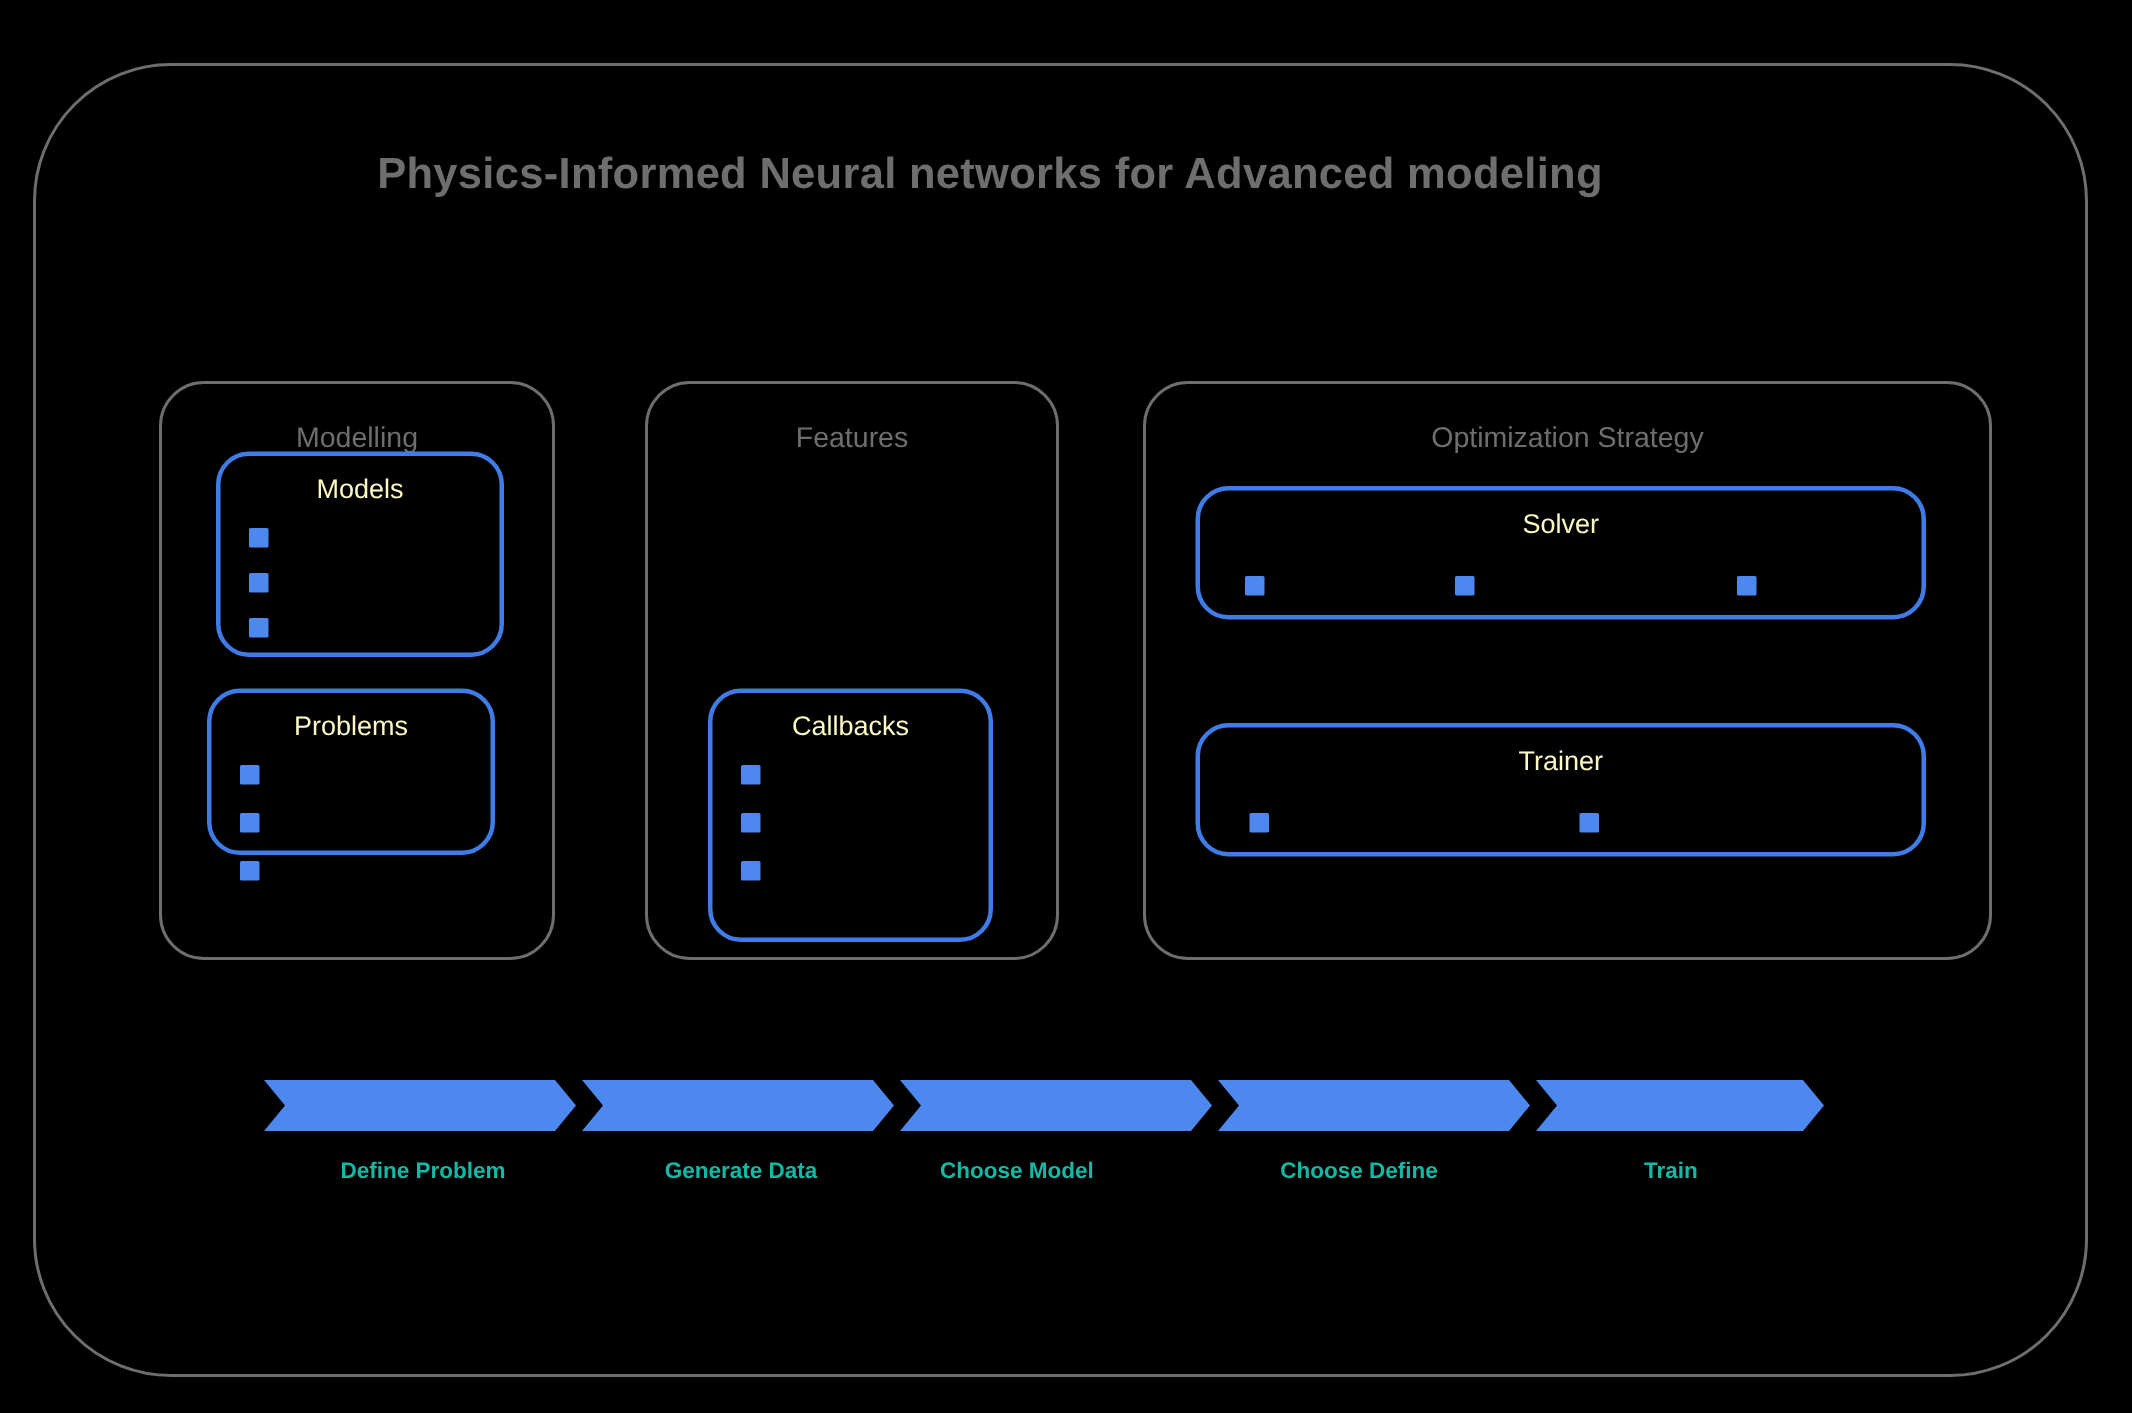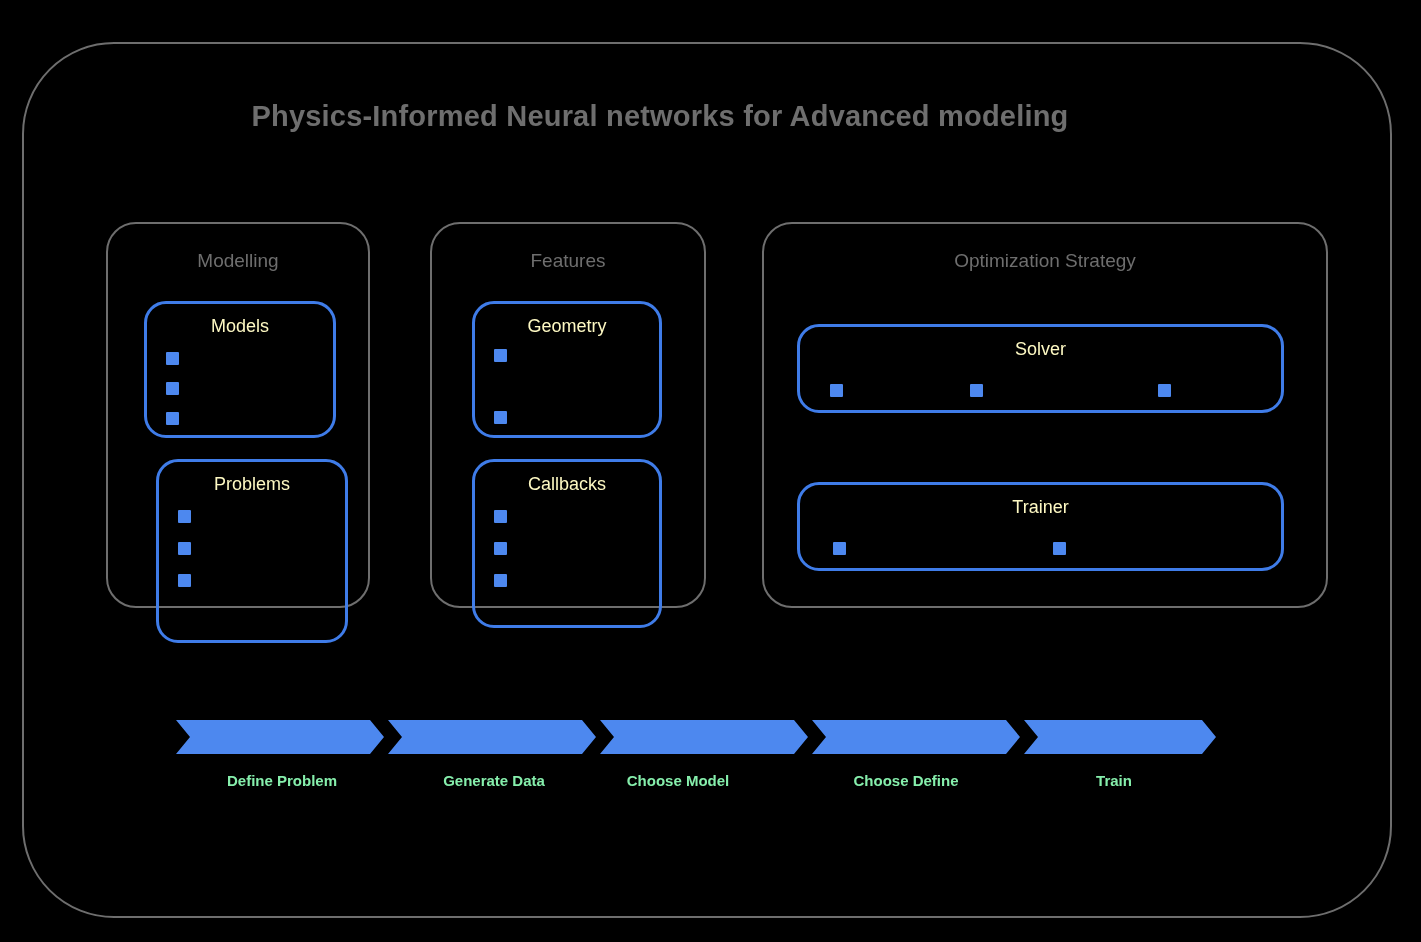--- a/index.html
+++ b/index.html
@@ -49,20 +49,21 @@
     white-space: nowrap;
   }
 
   
   .group-panel {
     position: absolute;
     box-sizing: border-box;
     border: 2px solid #6e6e6e;
     border-radius: 30px;
     background: transparent;
+    margin-top: 32px;
   }
   .group-title {
     position: absolute;
     top: 26px;
     left: 0;
     width: 100%;
     text-align: center;
     color: #6e6e6e;
     font-size: 19px;
     font-weight: normal;
@@ -87,21 +88,21 @@
     left: 0;
     width: 100%;
     text-align: center;
     color: #fef9c3;
     font-size: 18px;
     font-weight: normal;
     white-space: nowrap;
   }
 
   #box-models    { left: 144px; top: 301px; width: 192px; height: 137px; }
-  #box-problems  { left: 156px; top: 459px; width: 192px; height: 184px; }
+  #box-problems  { left: 138px; top: 459px; width: 192px; height: 111px; }
   #box-geometry  { left: 472px; top: 301px; width: 190px; height: 137px; }
   #box-callbacks { left: 472px; top: 459px; width: 190px; height: 169px; }
   #box-solver    { left: 797px; top: 324px; width: 487px; height: 89px; }
   #box-trainer   { left: 797px; top: 482px; width: 487px; height: 89px; }
 
   
   .cube {
     position: absolute;
     width: 13px;
     height: 13px;
@@ -151,21 +152,21 @@
   }
   .chev.first {
     clip-path: polygon(0 0, calc(100% - 14px) 0, 100% 50%, calc(100% - 14px) 100%,
                        0 100%, 14px 50%);
   }
 
   .stage-label {
     position: absolute;
     top: 772px;
     text-align: center;
-    color: #86efac;
+    color: #14b8a6;
     font-size: 15px;
     font-weight: bold;
     white-space: nowrap;
   }
 </style>
 </head>
 <body>
 
 <div id="stage">
 
@@ -188,25 +189,20 @@
     <div class="blue-box-title">Problems</div>
     <div class="cube" style="left:19px; top:48px;"></div>
     <div class="cube" style="left:19px; top:80px;"></div>
     <div class="cube" style="left:19px; top:112px;"></div>
   </div>
 
   <div class="group-panel" id="group-features">
     <div class="group-title">Features</div>
   </div>
 
-  <div class="blue-box" id="box-geometry">
-    <div class="blue-box-title">Geometry</div>
-    <div class="cube" style="left:19px; top:45px;"></div>
-    <div class="cube" style="left:19px; top:107px;"></div>
-  </div>
 
   <div class="blue-box" id="box-callbacks">
     <div class="blue-box-title">Callbacks</div>
     <div class="cube" style="left:19px; top:48px;"></div>
     <div class="cube" style="left:19px; top:80px;"></div>
     <div class="cube" style="left:19px; top:112px;"></div>
   </div>
 
   <div class="group-panel" id="group-optimization">
     <div class="group-title">Optimization Strategy</div>

